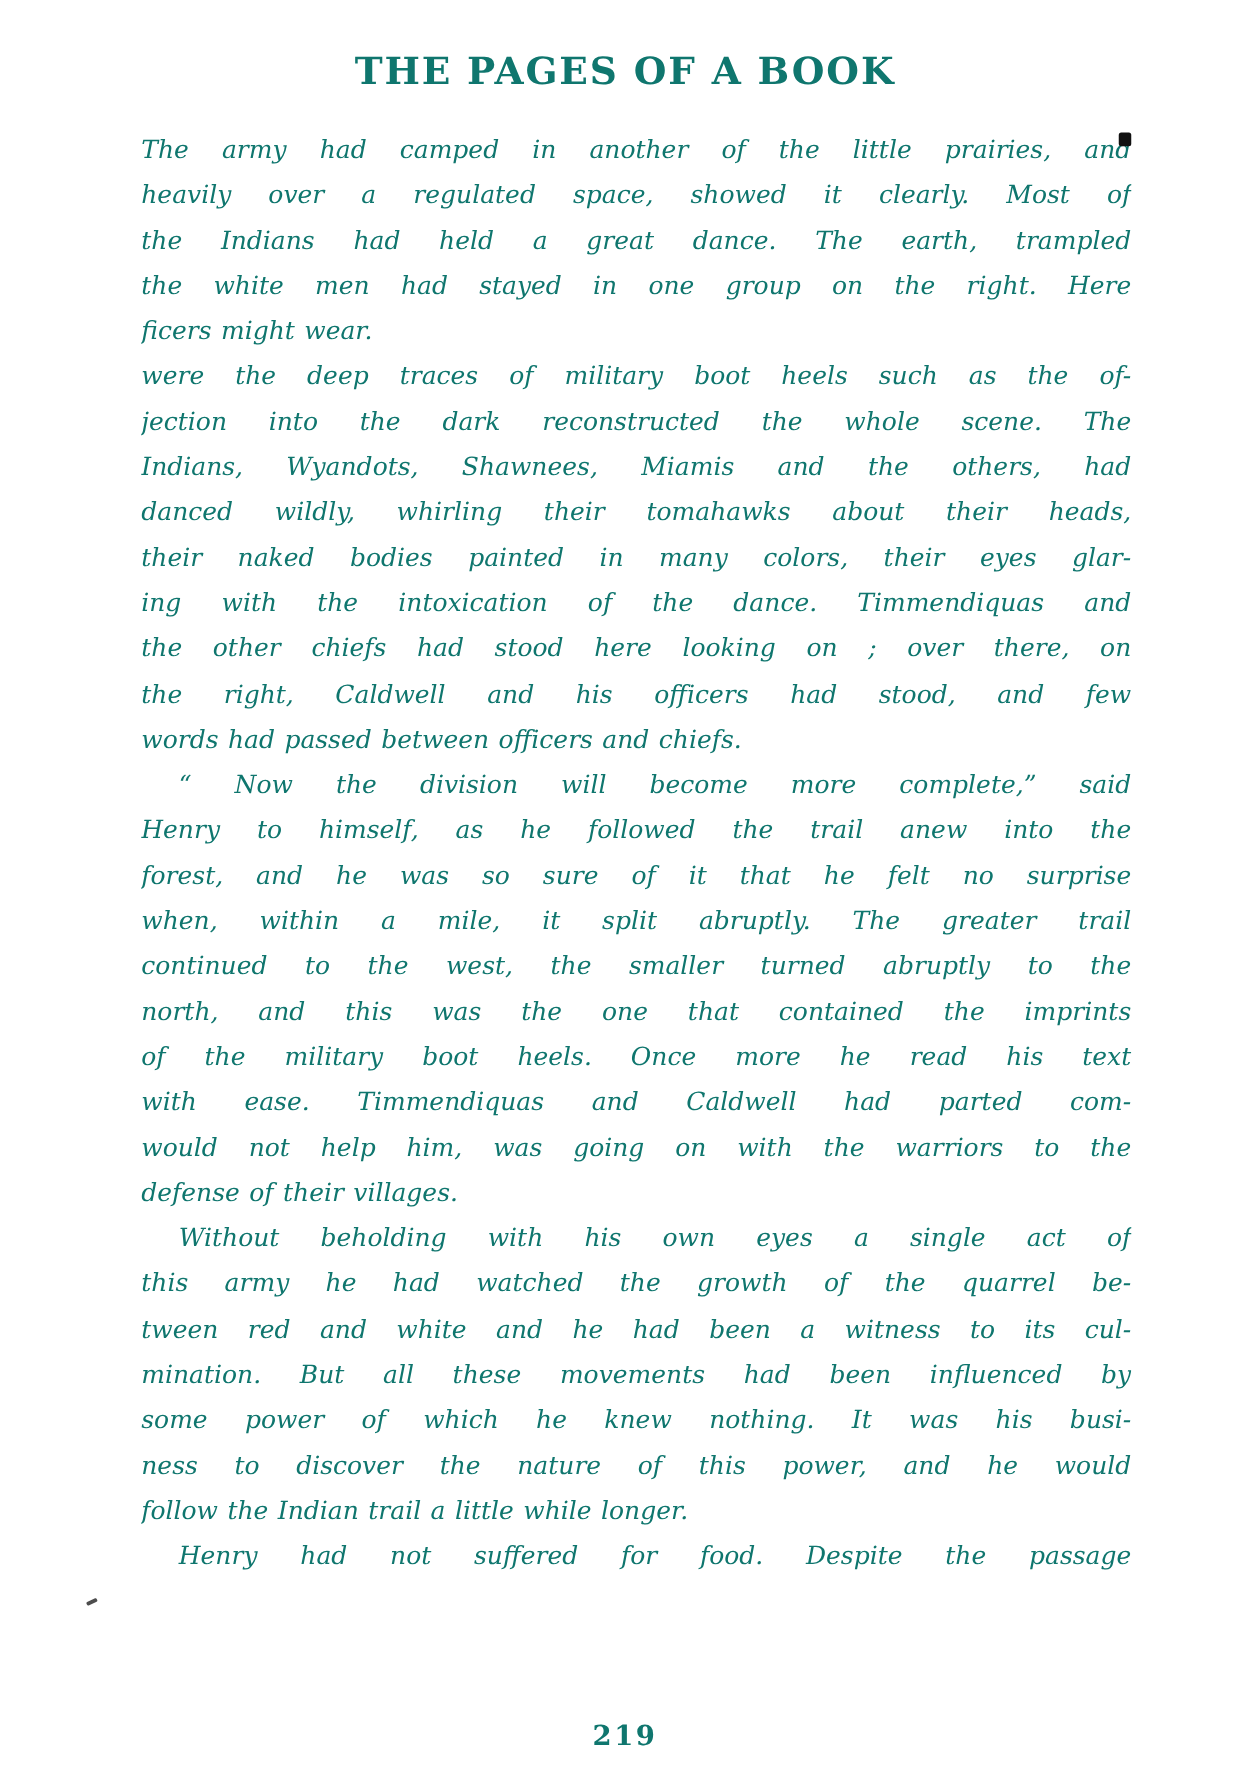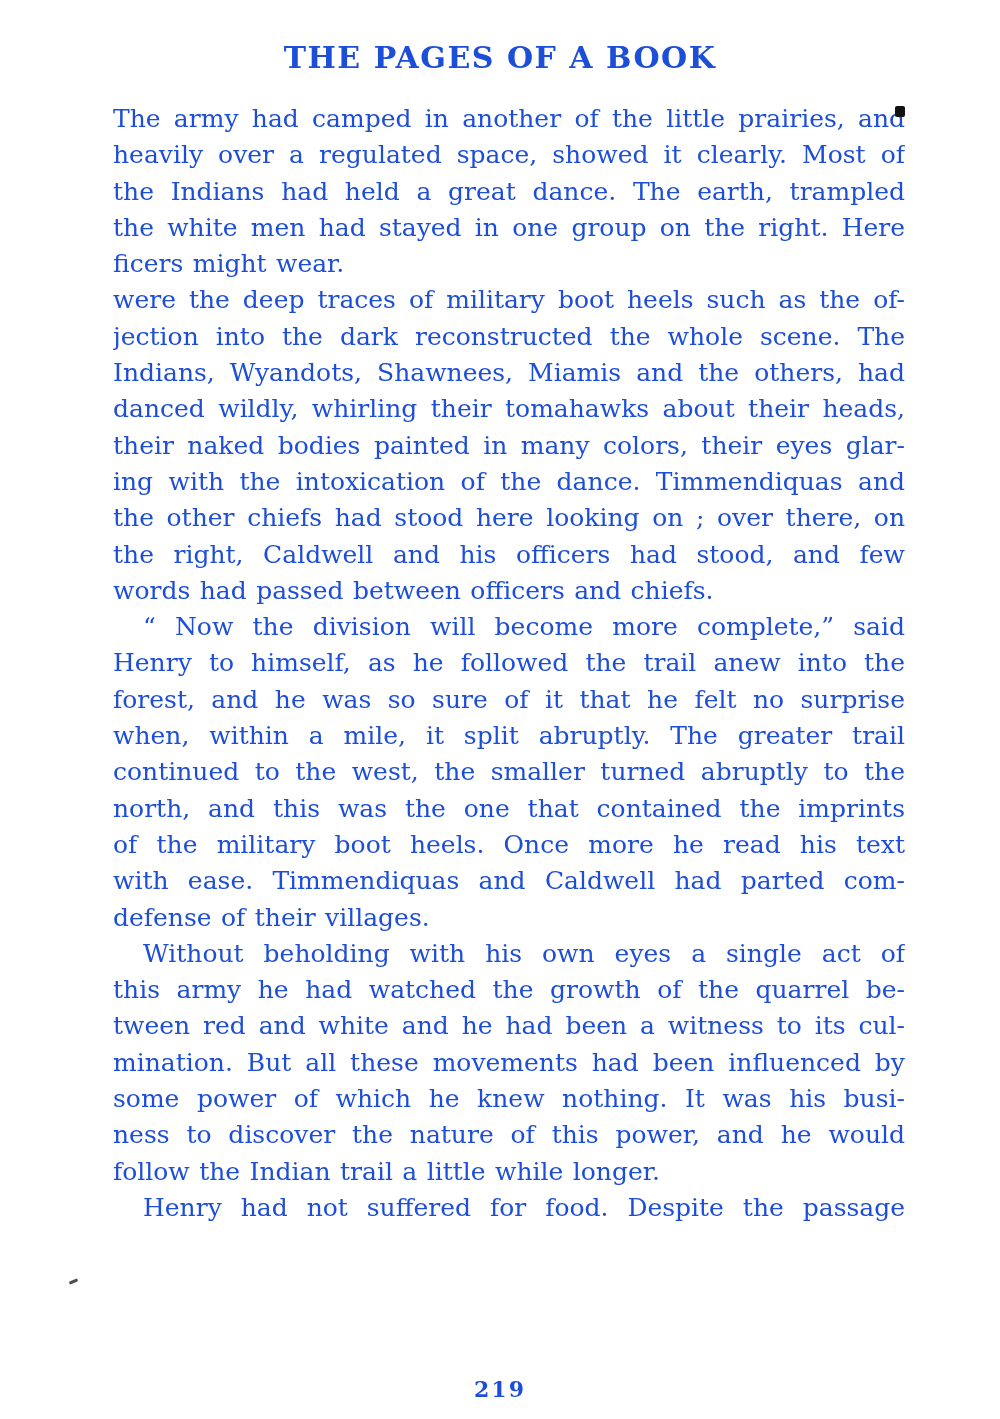--- a/index.html
+++ b/index.html
@@ -5,21 +5,21 @@
   html, body {
     margin: 0;
     padding: 0;
     background: #ffffff;
   }
   .page {
     position: relative;
     width: 1000px;
     height: 1419px;
     background: #ffffff;
-    color: #1d4ed8;
+    color: #0f766e;
     font-family: "DejaVu Serif", "Liberation Serif", serif;
     overflow: hidden;
   }
   .title {
     position: absolute;
     top: 40px;
     left: 0;
     width: 1000px;
     margin: 0;
     text-align: center;
@@ -34,23 +34,24 @@
     left: 113px;
     width: 792px;
   }
   .para {
     margin: 0;
     padding: 0;
   }
   .line {
     height: 36.3px;
     line-height: 36.3px;
-    font-size: 25px;
+    font-size: 20px;
     overflow: hidden;
     word-spacing: 0.06em;
+    font-style: italic;
   }
   .jl {
     text-align: justify;
     text-align-last: justify;
   }
   .ll {
     text-align: left;
     text-align-last: left;
   }
   .ind {
@@ -118,20 +119,21 @@
 
     <div class="para">
       <div class="line jl ind">“ Now the division will become more complete,” said</div>
       <div class="line jl">Henry to himself, as he followed the trail anew into the</div>
       <div class="line jl">forest, and he was so sure of it that he felt no surprise</div>
       <div class="line jl">when, within a mile, it split abruptly.  The greater trail</div>
       <div class="line jl">continued to the west, the smaller turned abruptly to the</div>
       <div class="line jl">north, and this was the one that contained the imprints</div>
       <div class="line jl">of the military boot heels.  Once more he read his text</div>
       <div class="line jl">with ease.  Timmendiquas and Caldwell had parted com-</div>
+      <div class="line jl">would not help him, was going on with the warriors to the</div>
       <div class="line ll">defense of their villages.</div>
     </div>
 
     <div class="para">
       <div class="line jl ind">Without beholding with his own eyes a single act of</div>
       <div class="line jl">this army he had watched the growth of the quarrel be-</div>
       <div class="line jl">tween red and white and he had been a witness to its cul-</div>
       <div class="line jl">mination.  But all these movements had been influenced by</div>
       <div class="line jl">some power of which he knew nothing.  It was his busi-</div>
       <div class="line jl">ness to discover the nature of this power, and he would</div>

